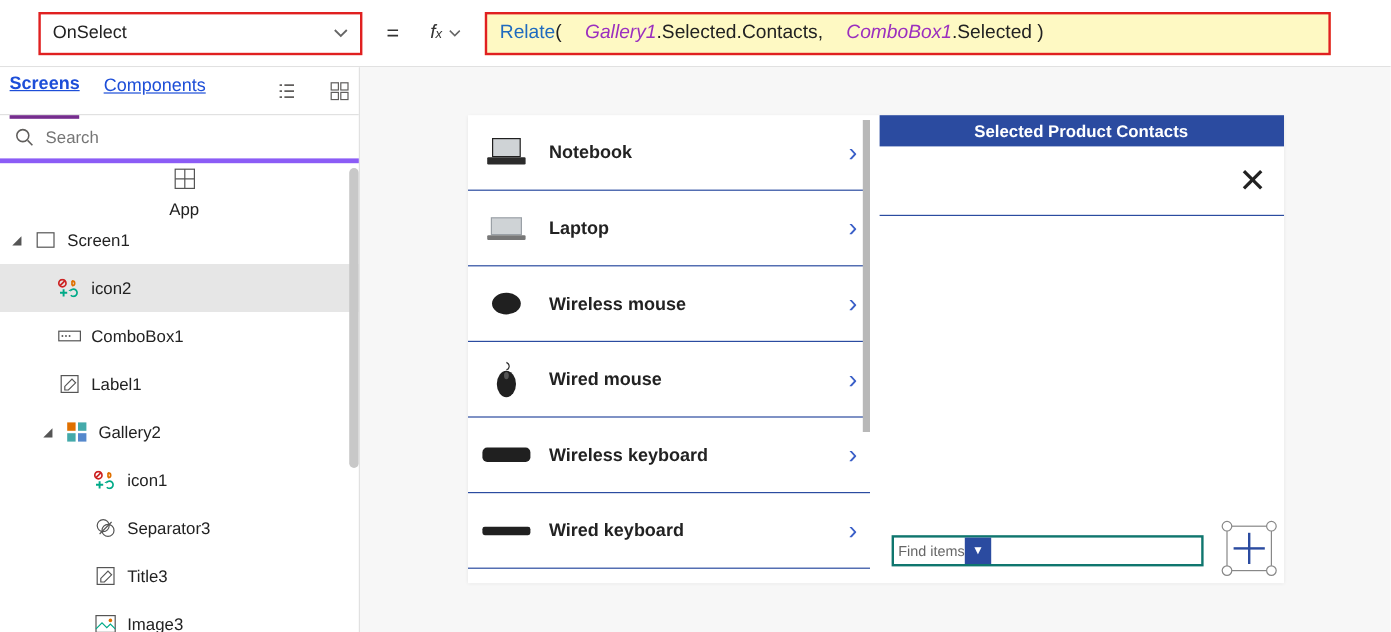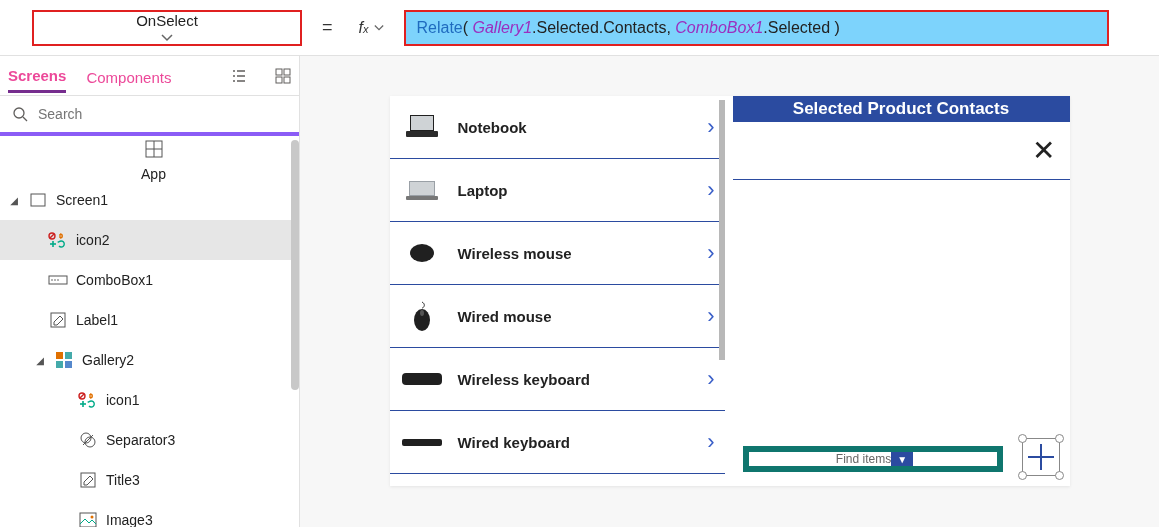--- a/index.html
+++ b/index.html
@@ -1,30 +1,30 @@
 <!DOCTYPE html>
 <html><head>
 <meta charset="utf-8">
 <style>
   * { box-sizing: border-box; margin: 0; padding: 0; font-family: "Segoe UI", Arial, sans-serif; }
   body { width: 1159px; height: 527px; background: #fff; overflow: hidden; position: relative; }
   
   
   .formula-row { display:flex; align-items:center; height:56px; border-bottom:1px solid #e1e1e1; padding:10px 10px 10px 32px; gap:14px;}
-  .prop-selector { width:270px; height:36px; border:2px solid #e02020; display:flex; align-items:center; justify-content:space-between; padding:0 10px; background:#fff; font-size:15px; color:#222;flex-direction:column;}
+  .prop-selector { width:270px; height:36px; border:2px solid #e02020; display:flex; align-items:center; justify-content:space-between; padding:0 10px; background:#fff; font-size:15px; color:#222;}
   .equals { font-size:18px; color:#333; padding:0 6px;}
   .fx { font-style:italic; font-size:16px; color:#333; padding:0 6px; display:flex; align-items:center; gap:4px;}
   .fx svg {margin-left:2px;}
-  .formula-box { flex:1; height:36px; border:2px solid #e02020; display:flex; align-items:center; padding:0 10px; font-family:Consolas,monospace; font-size:16px; background:#7dd3fc; margin-right:40px;}
-  .tok-fn{color:#1f6bbf;} .tok-prop{color:#9b2fbf; font-style:italic;} .tok-text{color:#222;} .formula-box span{white-space:pre;}
+  .formula-box { flex:1; height:36px; border:2px solid #e02020; display:flex; align-items:center; padding:0 10px; font-family:Consolas,monospace; font-size:16px; background:#fef9c3; margin-right:40px;}
+  .tok-fn{color:#1f6bbf;} .tok-prop{color:#9b2fbf; font-style:italic;margin-left:15px;} .tok-text{color:#222;} .formula-box span{white-space:pre;}
   
   
   .left { position:absolute; top:56px; left:0; width:300px; bottom:0; border-right:1px solid #e1e1e1; background:#fff;}
   .tabs { display:flex; align-items:center; height:40px; border-bottom:1px solid #e1e1e1; padding:0 8px; gap:20px;}
-  .tab { font-size:15px; padding:9px 0 6px 0; color:#ec4899;}
+  .tab { font-size:15px; padding:9px 0 18px 0; color:#1d4ed8;text-decoration:underline;}
   .tab.active { font-weight:600; border-bottom:3px solid #762d8e;}
   .tab-spacer{flex:1;}
   .tabicon{color:#605e5c; display:flex; align-items:center;}
   .search-row{display:flex;align-items:center;height:40px;border-bottom:4px solid #8b5cf6;padding:0 12px;gap:10px;color:#605e5c;font-size:14px;}
   .search-input{border:none;outline:none;font-size:14px;flex:1;color:#333;}
   .tree{padding:4px 0; position:relative; height:calc(100% - 80px); overflow:hidden;}
   .tree-scroll{position:absolute; right:0; top:4px; width:8px; height:250px; background:#c8c8c8; border-radius:4px;}
   .node{display:flex;align-items:center;height:40px;font-size:14px;color:#222;gap:8px;padding-right:10px;}
   .node.selected{background:#e6e6e6;}
   .caret{width:12px;display:inline-flex;justify-content:center;color:#555;font-size:10px;}
@@ -36,25 +36,25 @@
   .card{position:relative; width:680px; height:390px; background:#fff; margin:0 auto; box-shadow:0 1px 3px rgba(0,0,0,0.08);}
   
   .gallery{position:absolute; left:0; top:0; width:335px; height:390px;}
   .gscroll{position:absolute; right:0; top:4px; width:6px; height:260px; background:#b8b8b8;}
   .gitem{height:63px; border-bottom:1px solid #2b4ba0; display:flex; align-items:center; padding:0 10px; gap:14px;}
   .gimg{width:44px;height:32px;display:flex;align-items:center;justify-content:center;}
   .gtitle{flex:1; font-size:15px; font-weight:600; color:#222;}
   .gchev{color:#3a5fc8;font-size:22px;font-weight:300;}
   
   .right-col{position:absolute; left:343px; top:0; width:337px; height:390px;}
-  .hdr{height:26px; background:#2b4ba0; color:#fff; display:flex; align-items:center; justify-content:center; font-size:17px; font-weight:600;}
+  .hdr{height:26px; background:#2b4ba0; color:#fff; display:flex; align-items:center; justify-content:center; font-size:14px; font-weight:600;}
   .close-row{height:58px; border-bottom:1px solid #2b4ba0; display:flex; align-items:center; justify-content:flex-end; padding:0 14px;}
   .close-x{font-size:28px; color:#222; font-weight:300;}
   
-  .combo-area{position:absolute; left:10px; bottom:14px; width:260px; height:26px; border:6px solid #0f766e; display:flex; align-items:center; justify-content:center; background:#fff; font-size:12px; color:#666; padding-left:4px;}
+  .combo-area{position:absolute; left:10px; bottom:14px; width:260px; height:26px; border:2px solid #0f766e; display:flex; align-items:center; justify-content:flex-start; background:#fff; font-size:12px; color:#666; padding-left:4px;}
   .combo-btn{width:22px;height:100%; background:#2b4ba0; color:#fff; display:flex;align-items:center;justify-content:center;font-size:10px;}
   
   .add-icon-sel{position:absolute; right:6px; bottom:6px; width:46px; height:46px;}
   .sel-handle{position:absolute;width:9px;height:9px;border:1px solid #888;background:#fff;border-radius:50%;}
   .sel-line{position:absolute;background:#888;}
   .plus{position:absolute; left:10px; top:10px; width:26px; height:26px; display:flex; align-items:center; justify-content:center;}
   .plus::before,.plus::after{content:"";position:absolute;background:#2b4ba0;}
   .plus::before{width:26px;height:2px;} .plus::after{width:2px;height:26px;}
 </style>
 </head>

